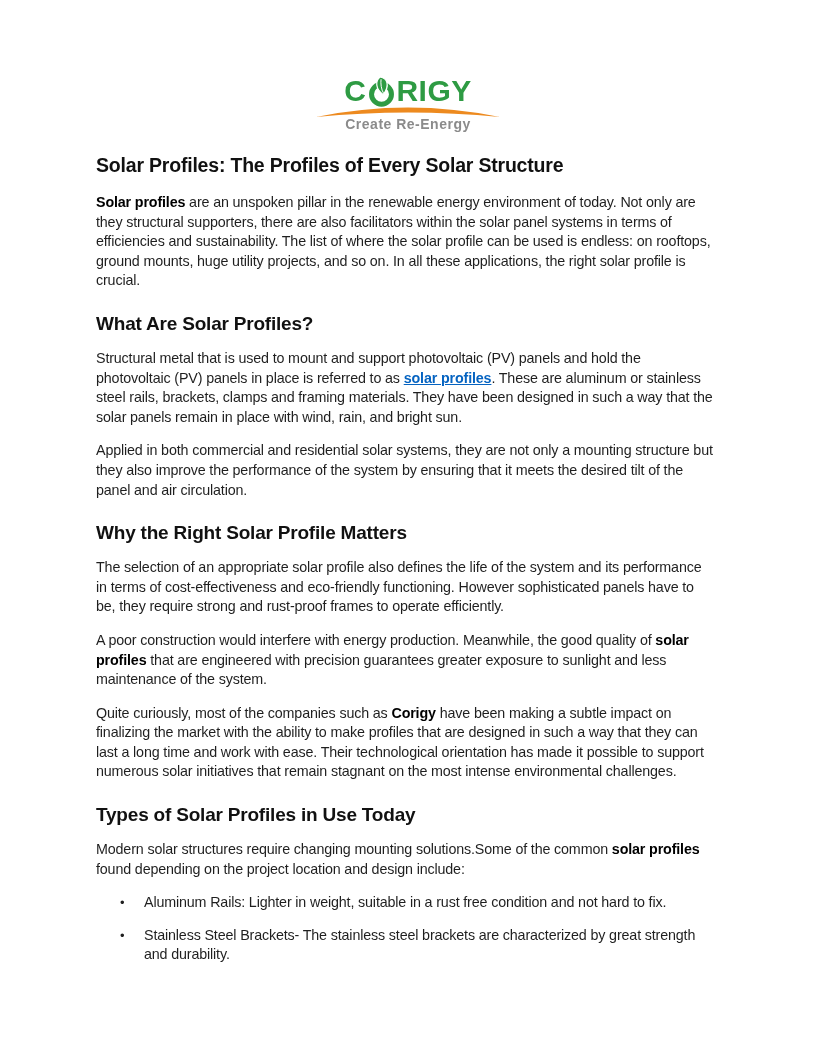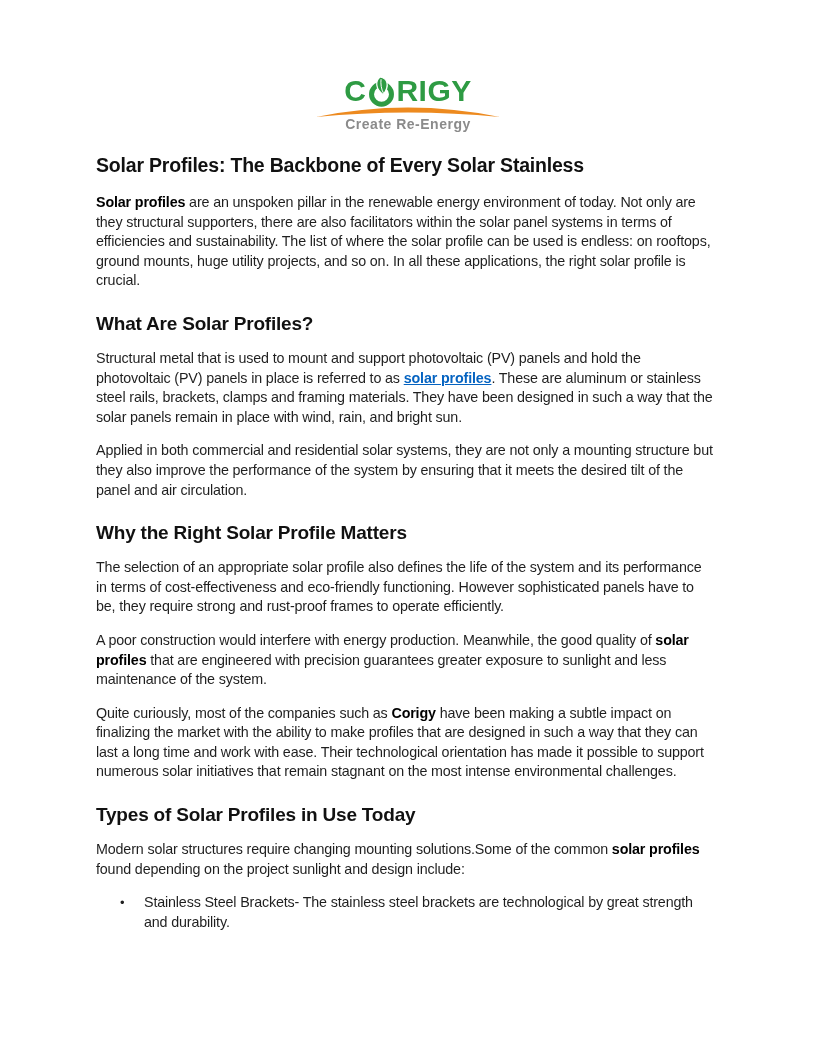--- a/index.html
+++ b/index.html
@@ -129,40 +129,41 @@
     <div class="swoosh-wrap">
       <svg class="swoosh-svg" viewBox="0 0 188 14" preserveAspectRatio="none" aria-hidden="true">
         <path d="M2 12 Q94 -7 186 12 Q94 3 2 12 Z" fill="var(--swoosh-orange)"></path>
       </svg>
     </div>
     <div class="tagline">Create Re-Energy</div>
   </header>
 
   <div class="doc">
 
-    <h1 class="title">Solar Profiles: The Backbone of Every Solar Stainless</h1>
+    <h1 class="title">Solar Profiles: The Profiles of Every Solar Structure</h1>
 
     <p class="body-p"><strong>Solar profiles</strong><span> are an unspoken pillar in the renewable energy environment of today. Not only are they structural supporters, there are also facilitators within the solar panel systems in terms of efficiencies and sustainability. The list of where the solar profile can be used is endless: on rooftops, ground mounts, huge utility projects, and so on. In all these applications, the right solar profile is crucial.</span></p>
 
     <h2 class="section">What Are Solar Profiles?</h2>
 
     <p class="body-p"><span>Structural metal that is used to mount and support photovoltaic (PV) panels and hold the photovoltaic (PV) panels in place is referred to as </span><a class="doc-link">solar profiles</a><span>. These are aluminum or stainless steel rails, brackets, clamps and framing materials. They have been designed in such a way that the solar panels remain in place with wind, rain, and bright sun.</span></p>
 
     <p class="body-p">Applied in both commercial and residential solar systems, they are not only a mounting structure but they also improve the performance of the system by ensuring that it meets the desired tilt of the panel and air circulation.</p>
 
     <h2 class="section">Why the Right Solar Profile Matters</h2>
 
     <p class="body-p">The selection of an appropriate solar profile also defines the life of the system and its performance in terms of cost-effectiveness and eco-friendly functioning. However sophisticated panels have to be, they require strong and rust-proof frames to operate efficiently.</p>
 
     <p class="body-p"><span>A poor construction would interfere with energy production. Meanwhile, the good quality of </span><strong>solar profiles</strong><span> that are engineered with precision guarantees greater exposure to sunlight and less maintenance of the system.</span></p>
 
     <p class="body-p"><span>Quite curiously, most of the companies such as </span><strong>Corigy</strong><span> have been making a subtle impact on finalizing the market with the ability to make profiles that are designed in such a way that they can last a long time and work with ease. Their technological orientation has made it possible to support numerous solar initiatives that remain stagnant on the most intense environmental challenges.</span></p>
 
     <h2 class="section">Types of Solar Profiles in Use Today</h2>
 
-    <p class="body-p"><span>Modern solar structures require changing mounting solutions.Some of the common </span><strong>solar profiles</strong><span> found depending on the project sunlight and design include:</span></p>
+    <p class="body-p"><span>Modern solar structures require changing mounting solutions.Some of the common </span><strong>solar profiles</strong><span> found depending on the project location and design include:</span></p>
 
     <ul class="bullets">
-      <li>Stainless Steel Brackets- The stainless steel brackets are technological by great strength and durability.</li>
+      <li>Aluminum Rails: Lighter in weight, suitable in a rust free condition and not hard to fix.</li>
+      <li>Stainless Steel Brackets- The stainless steel brackets are characterized by great strength and durability.</li>
     </ul>
 
   </div>
 </div>
 
 </body></html>

